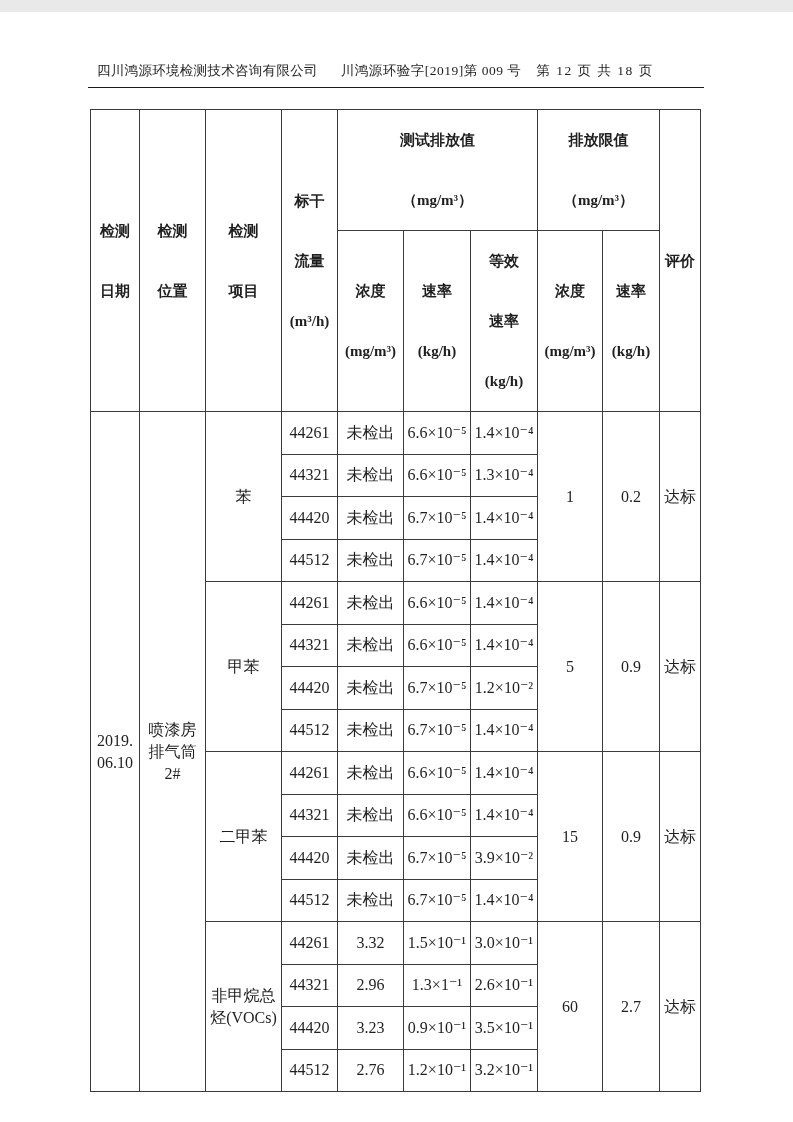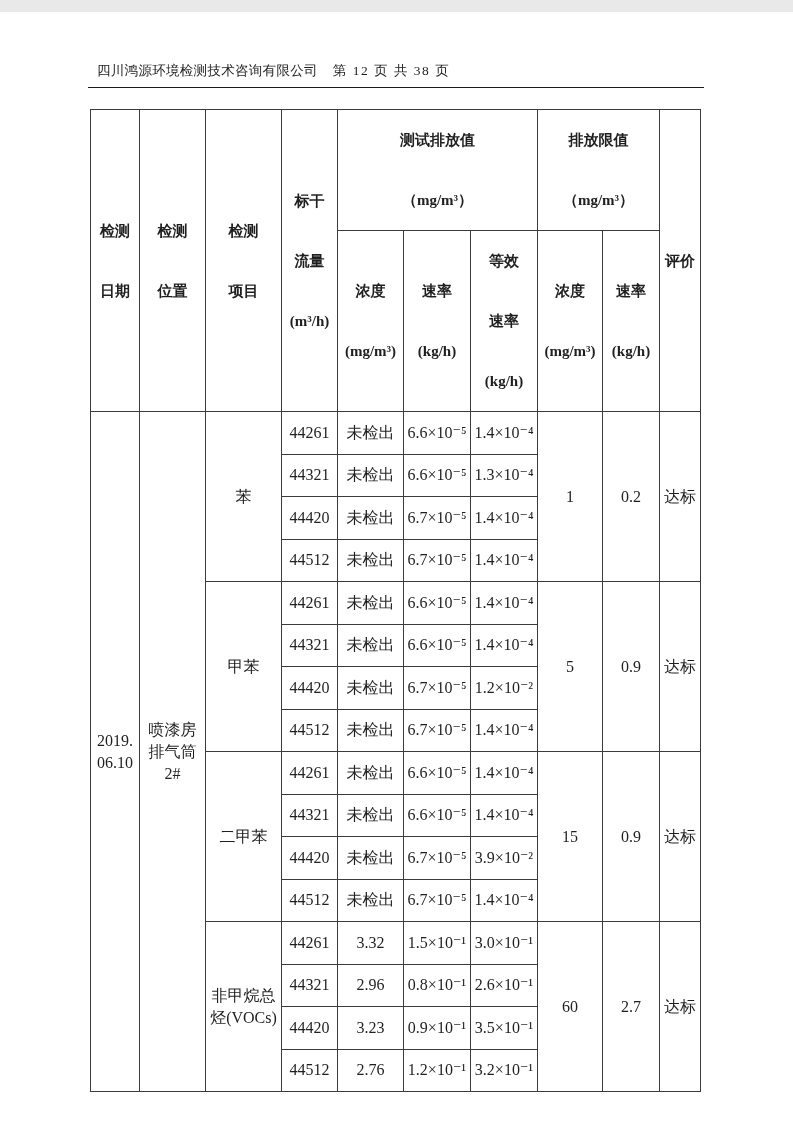--- a/index.html
+++ b/index.html
@@ -71,21 +71,22 @@
   td.date-cell, td.location-cell { line-height: 47px; }
   td.item-cell { line-height: 44px; }
 </style>
 </head>
 <body>
 
 <div class="page">
 
   <div class="page-header">
     <span class="company">四川鸿源环境检测技术咨询有限公司</span>
-    <span class="pageinfo">第 12 页 共 38 页</span>
+    <span class="docnum">川鸿源环验字[2019]第 009 号</span>
+    <span class="pageinfo">第 12 页 共 18 页</span>
   </div>
   <div class="header-rule"></div>
 
   <table class="report">
     <colgroup>
       <col style="width:49px">
         <col style="width:66px">
         <col style="width:76px">
       <col style="width:56px">
         <col style="width:66px">
@@ -227,21 +228,21 @@
         <td>3.32</td>
         <td>1.5×10⁻¹</td>
         <td>3.0×10⁻¹</td>
         <td rowspan="4">60</td>
         <td rowspan="4">2.7</td>
         <td rowspan="4">达标</td>
       </tr>
       <tr>
         <td>44321</td>
         <td>2.96</td>
-        <td>0.8×10⁻¹</td>
+        <td>1.3×1⁻¹</td>
         <td>2.6×10⁻¹</td>
       </tr>
       <tr>
         <td>44420</td>
         <td>3.23</td>
         <td>0.9×10⁻¹</td>
         <td>3.5×10⁻¹</td>
       </tr>
       <tr>
         <td>44512</td>

